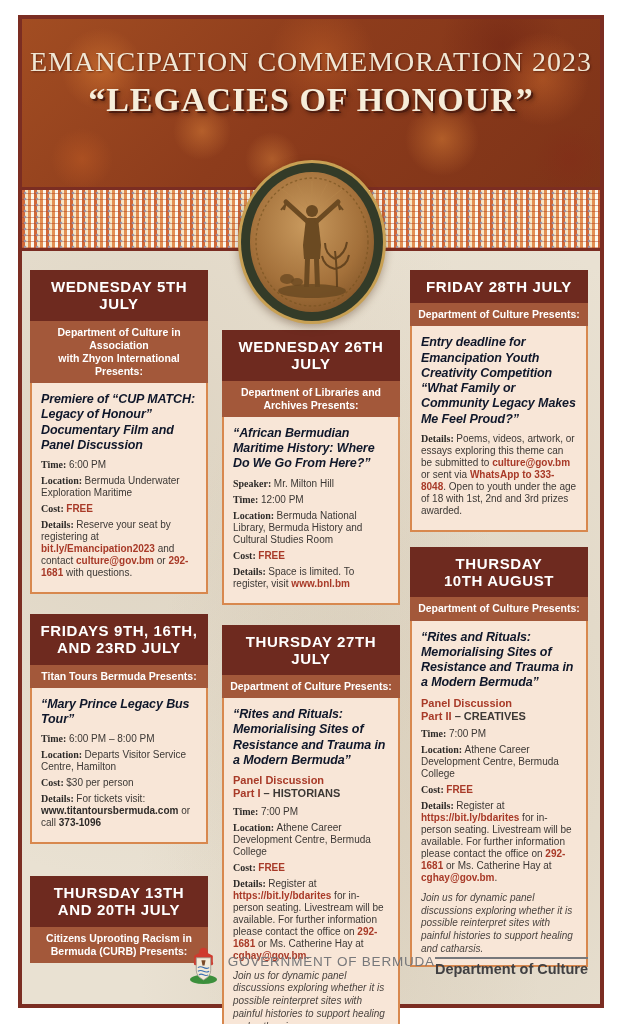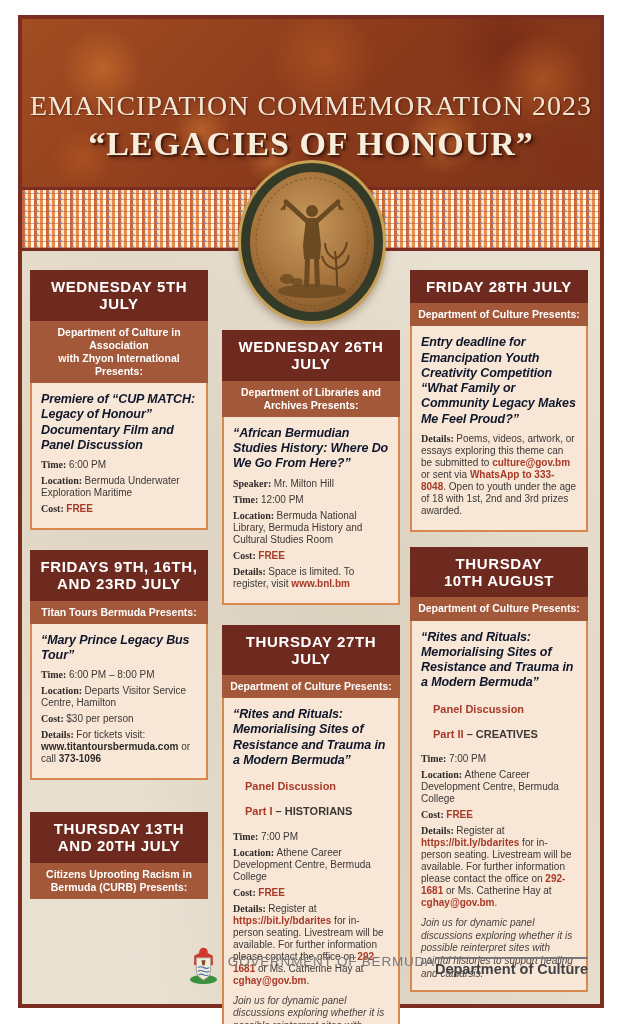--- a/index.html
+++ b/index.html
@@ -28,21 +28,20 @@
       radial-gradient(circle 30px at 60px 140px, rgba(192,92,36,.50), transparent 31px),
       radial-gradient(circle 60px at 480px 26px, rgba(112,36,20,.55), transparent 61px),
       radial-gradient(circle 34px at 548px 140px, rgba(130,45,24,.60), transparent 35px),
       radial-gradient(circle 26px at 250px 140px, rgba(226,140,64,.40), transparent 27px),
       linear-gradient(135deg,#a24d22 0%,#8d3c1c 45%,#7e3318 100%);
   }
   .title1{
     padding-top:27px;text-align:center;
     font-family:"Liberation Serif",serif;font-size:28px;color:#f1e7d4;letter-spacing:1px;
     text-shadow:1px 1px 2px rgba(60,15,8,.55);
-    margin-top:44px;
   }
   .title2{
     margin-top:3px;text-align:center;
     font-family:"Liberation Serif",serif;font-weight:bold;font-size:34px;color:#f6edda;
     letter-spacing:1px;
     text-shadow:2px 2px 0 #4f1d10, 3px 3px 4px rgba(30,8,4,.5);
   }
   
   .pattern-band{
     position:absolute;left:0;top:168px;width:100%;height:64px;box-sizing:border-box;
@@ -74,21 +73,21 @@
     text-align:center;padding:5px 4px;white-space:pre-line;
   }
   .card-body{
     background:#f8e6d7;border:2px solid #d8884e;border-top:none;
     padding:7px 9px 9px;color:#3c3835;font-size:10px;line-height:1.2;
   }
   .card-title{
     color:#0f172a;font-weight:bold;font-style:italic;font-size:12.5px;line-height:1.22;
     margin:2px 0 6px;letter-spacing:-0.1px;
   }
-  .panel-line{margin:12px;font-weight:bold;font-size:11px;line-height:1.2;}
+  .panel-line{margin:0;font-weight:bold;font-size:11px;line-height:1.2;}
   .panel-line + .field{margin-top:5px;}
   .field{margin:0 0 4px;}
   .note{font-style:italic;color:#4a4440;margin:8px 0 0;line-height:1.28;font-size:10px;}
   .seg-label{font-weight:bold;color:#2e2b29;font-family:Liberation Serif, serif;}
   .seg-plain{color:#3c3835;}
   .seg-link{font-weight:bold;color:#a83a28;}
   .seg-strong{font-weight:bold;color:#2e2b29;}
   
   .footer{position:absolute;right:12px;top:926px;display:flex;align-items:center;gap:9px;z-index:6;}
   .gov-text{display:flex;flex-direction:row;}
@@ -155,20 +154,21 @@
   <div class="col" id="col1">
       <div class="card">
         <div class="card-date">WEDNESDAY 5TH JULY</div>
         <div class="card-presenter">Department of Culture in Association
 with Zhyon International Presents:</div>
         <div class="card-body">
           <p class="card-title">Premiere of “CUP MATCH: Legacy of Honour” Documentary Film and Panel Discussion</p>
           <p class="field"><span class="seg-label">Time: </span><span class="seg-plain">6:00 PM</span></p>
           <p class="field"><span class="seg-label">Location: </span><span class="seg-plain">Bermuda Underwater Exploration Maritime</span></p>
           <p class="field"><span class="seg-label">Cost: </span><span class="seg-link">FREE</span></p>
+          <p class="field"><span class="seg-label">Details: </span><span class="seg-plain">Reserve your seat by registering at </span><span class="seg-link">bit.ly/Emancipation2023</span><span class="seg-plain"> and contact </span><span class="seg-link">culture@gov.bm</span><span class="seg-plain"> or </span><span class="seg-link">292-1681</span><span class="seg-plain"> with questions.</span></p>
         </div>
       </div>
       <div class="card">
         <div class="card-date">FRIDAYS 9TH, 16TH,
 AND 23RD JULY</div>
         <div class="card-presenter">Titan Tours Bermuda Presents:</div>
         <div class="card-body">
           <p class="card-title">“Mary Prince Legacy Bus Tour”</p>
           <p class="field"><span class="seg-label">Time: </span><span class="seg-plain">6:00 PM – 8:00 PM</span></p>
           <p class="field"><span class="seg-label">Location: </span><span class="seg-plain">Departs Visitor Service Centre, Hamilton</span></p>
@@ -182,21 +182,21 @@
         <div class="card-presenter">Citizens Uprooting Racism in
 Bermuda (CURB) Presents:</div>
       </div>
     </div>
   <div class="col" id="col2">
       <div class="card">
         <div class="card-date">WEDNESDAY 26TH JULY</div>
         <div class="card-presenter">Department of Libraries and
 Archives Presents:</div>
         <div class="card-body">
-          <p class="card-title">“African Bermudian Studies History: Where Do We Go From Here?”</p>
+          <p class="card-title">“African Bermudian Maritime History: Where Do We Go From Here?”</p>
           <p class="field"><span class="seg-label">Speaker: </span><span class="seg-plain">Mr. Milton Hill</span></p>
           <p class="field"><span class="seg-label">Time: </span><span class="seg-plain">12:00 PM</span></p>
           <p class="field"><span class="seg-label">Location: </span><span class="seg-plain">Bermuda National Library, Bermuda History and Cultural Studies Room</span></p>
           <p class="field"><span class="seg-label">Cost: </span><span class="seg-link">FREE</span></p>
           <p class="field"><span class="seg-label">Details: </span><span class="seg-plain">Space is limited. To register, visit </span><span class="seg-link">www.bnl.bm</span></p>
         </div>
       </div>
       <div class="card">
         <div class="card-date">THURSDAY 27TH JULY</div>
         <div class="card-presenter">Department of Culture Presents:</div>

